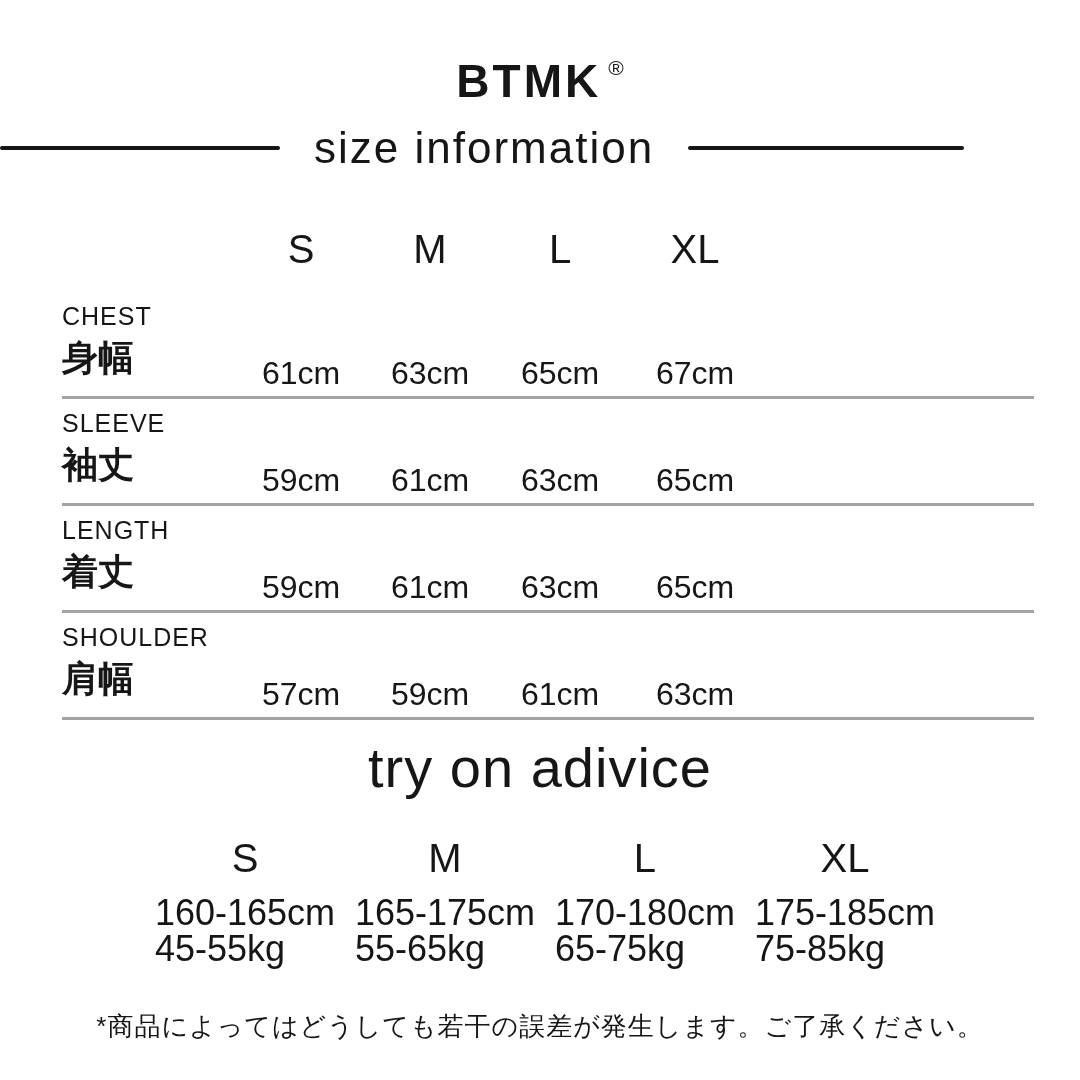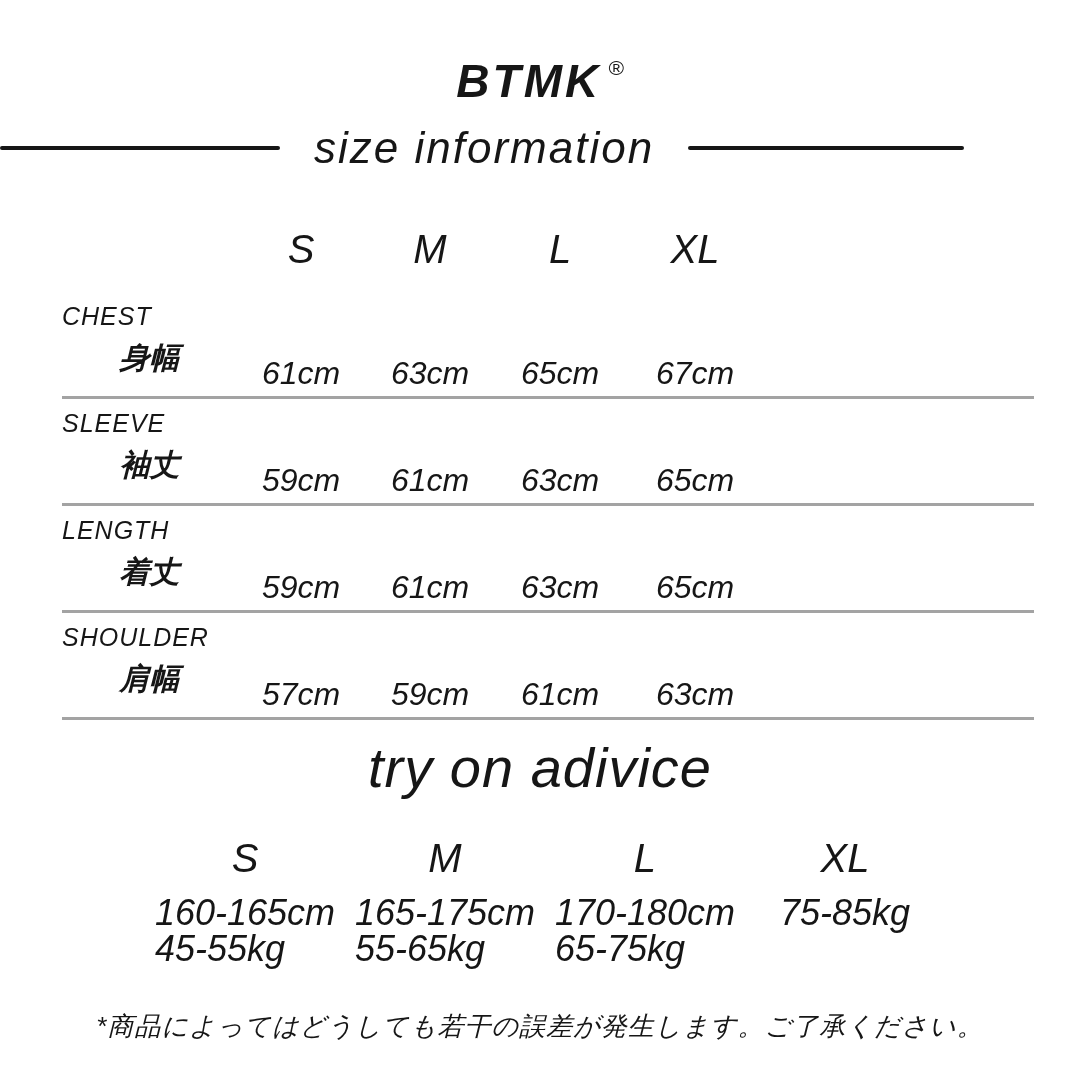--- a/index.html
+++ b/index.html
@@ -7,21 +7,21 @@
     padding: 0;
     background: #ffffff;
   }
   body {
     width: 1080px;
     height: 1080px;
     color: #161616;
     font-family: "Liberation Sans", "DejaVu Sans", sans-serif;
     overflow: hidden;
   }
-  .page { width: 1080px; height: 880px; position: relative; font-style: italic; }
+  .page { width: 1080px; height: 880px; position: relative; }
 
   
   .brand {
     text-align: center;
     padding-top: 56px;
     font-size: 46px;
     font-weight: 600;
     letter-spacing: 3px;
     line-height: 1.1;
   }
@@ -77,25 +77,24 @@
     border-bottom: 3px solid #a3a3a3;
   }
   .label-cell { padding-top: 9px; }
   .eng {
     font-size: 25px;
     font-weight: 400;
     letter-spacing: 1px;
     line-height: 30px;
   }
   .jp {
-    font-size: 30px;
+    font-size: 36px;
     font-weight: 700;
     line-height: 54px;
     margin-top: 0px;
-    text-align: center;
   }
   .val {
     align-self: end;
     justify-self: center;
     font-size: 32px;
     font-weight: 500;
     padding-bottom: 4px;
   }
 
   
@@ -241,20 +240,21 @@
       <div class="tryon-inner">
         <div class="tryon-size">L</div>
         <div class="tryon-line">170-180cm</div>
         <div class="tryon-line">65-75kg</div>
       </div>
     </div>
 
     <div class="tryon-col">
       <div class="tryon-inner">
         <div class="tryon-size">XL</div>
+        <div class="tryon-line">175-185cm</div>
         <div class="tryon-line">75-85kg</div>
       </div>
     </div>
 
   </div>
 
   <div class="footnote">*商品によってはどうしても若干の誤差が発生します。ご了承ください。</div>
 
 </div>
 

